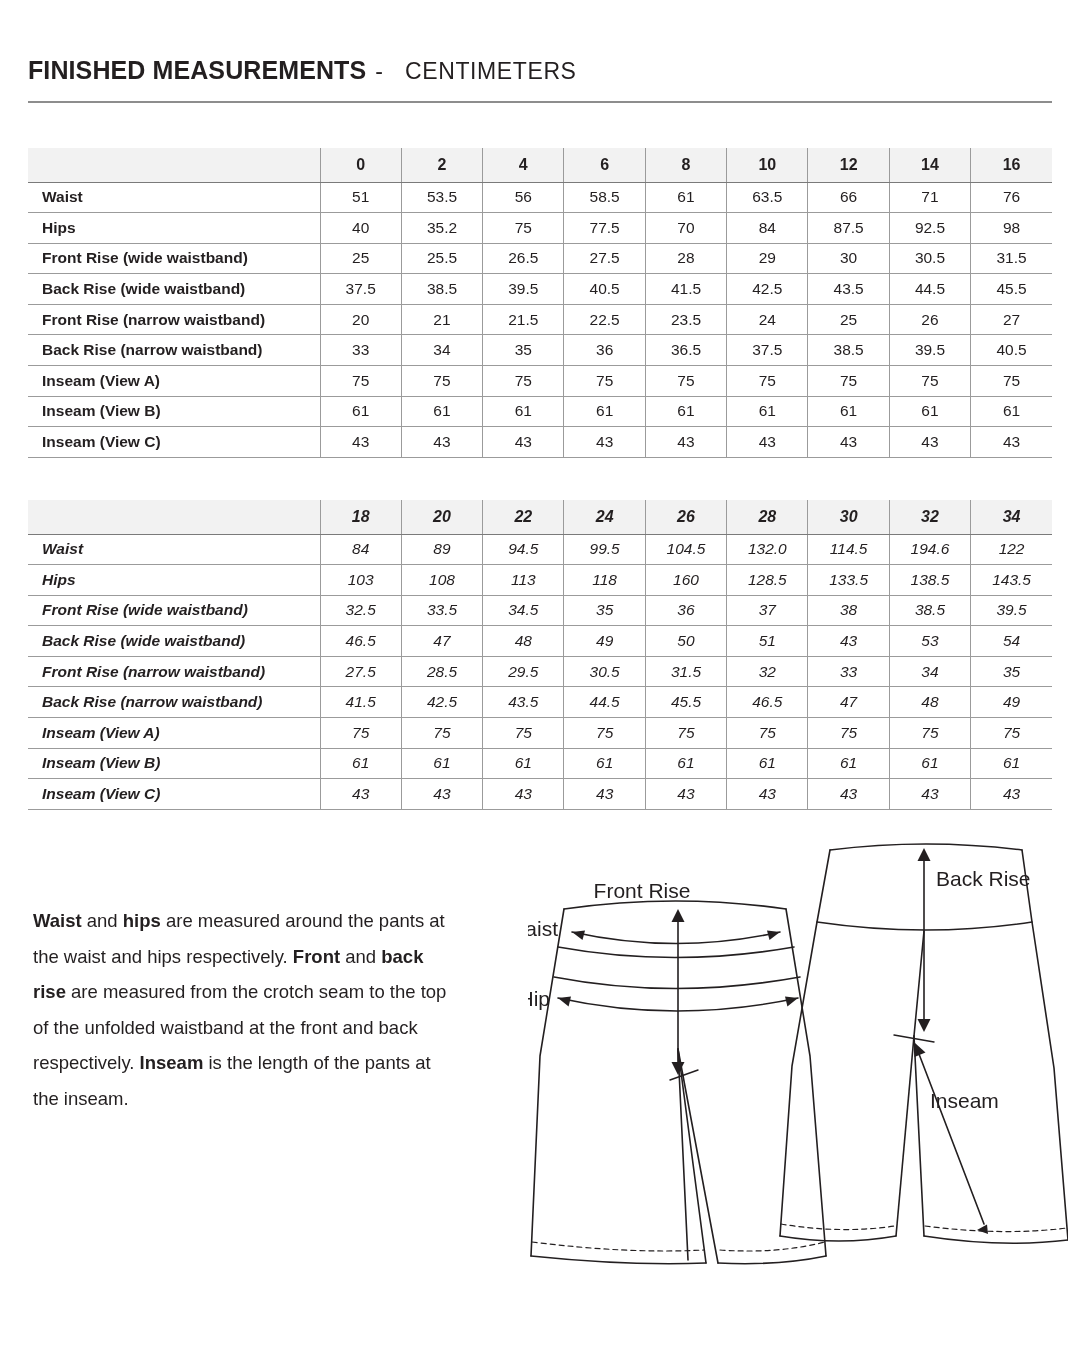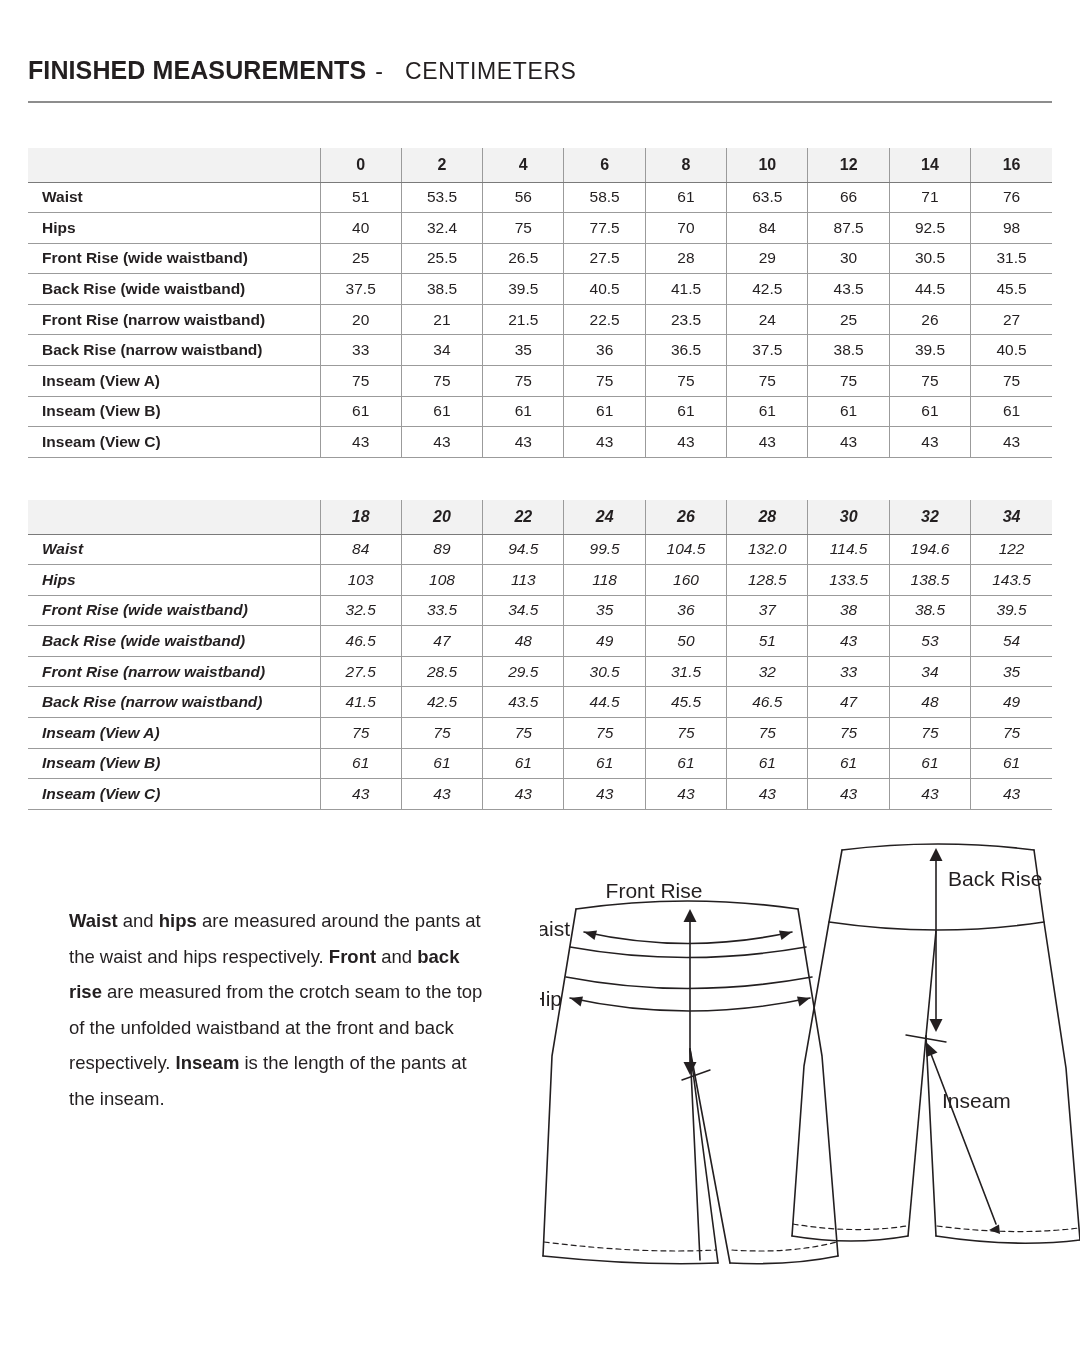--- a/index.html
+++ b/index.html
@@ -116,28 +116,27 @@
 
   
   .description {
     position: absolute;
     left: 33px;
     top: 903px;
     width: 420px;
     font-size: 18.5px;
     line-height: 35.5px;
     color: #231f20;
-    margin-left: 36px;
   }
   .description b { font-weight: bold; }
 
   
   .illustration {
     position: absolute;
-    left: 540px;
+    left: 528px;
     top: 836px;
     width: 540px;
     height: 470px;
   }
   .illustration svg { display: block; }
   .ill-label {
     font-family: "Liberation Sans", sans-serif;
     font-size: 21px;
     fill: #231f20;
   }
@@ -192,21 +191,21 @@
         <td>58.5</td>
         <td>61</td>
         <td>63.5</td>
         <td>66</td>
         <td>71</td>
         <td>76</td>
       </tr>
       <tr>
         <th>Hips</th>
         <td>40</td>
-        <td>32.4</td>
+        <td>35.2</td>
         <td>75</td>
         <td>77.5</td>
         <td>70</td>
         <td>84</td>
         <td>87.5</td>
         <td>92.5</td>
         <td>98</td>
       </tr>
       <tr>
         <th>Front Rise (wide waistband)</th>

